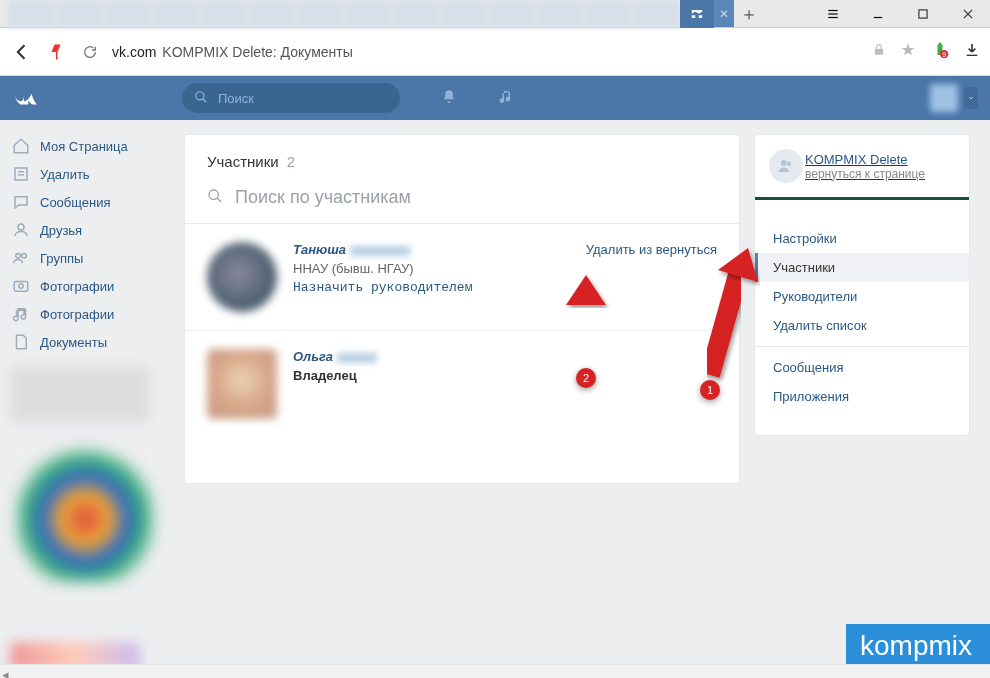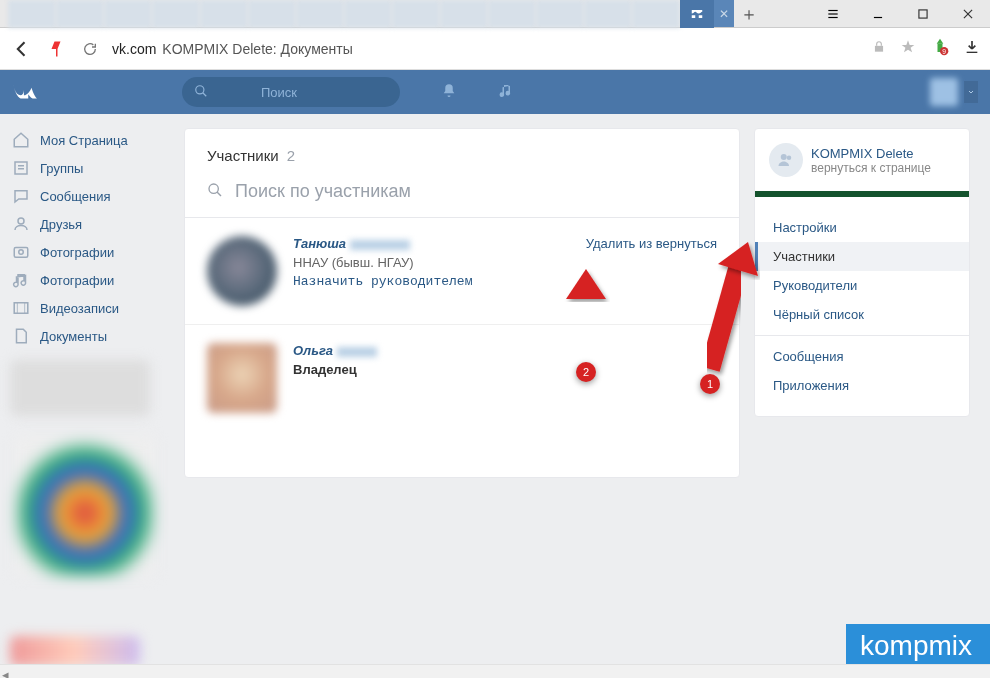--- a/index.html
+++ b/index.html
@@ -28,21 +28,21 @@
   .tab-placeholder { width: 48px; height:28px; margin-right:0; filter: blur(2px); background: #d7e0e9;}
   .tab-placeholder.active { background:#4a76a8; width:34px; filter:none; display:flex; align-items:center; justify-content:center; position:relative;}
   .tab-placeholder.active svg { width:14px; height:14px; fill:#fff;}
   .tab-close { width:20px; background: #5a86b8; color:#c9d8e7; display:flex; align-items:center; justify-content:center; font-size:12px; cursor:pointer;}
   .newtab { width:30px; display:flex; align-items:center; justify-content:center; color:#555; font-size:18px;}
   .win-controls { display:flex; margin-left:auto;}
   .win-btn { width:45px; display:flex; align-items:center; justify-content:center; color:#333;}
   .win-btn svg { width:14px; height:14px; }
 
   .addr-bar {
-    height: 42px;
+    height: 48px;
     display:flex;
     align-items:center;
     padding: 0 10px;
     gap:10px;
     border-bottom: 1px solid #ddd;
   }
   .addr-btn { width:24px; height:24px; display:flex; align-items:center; justify-content:center; }
   .addr-text { flex:1; display:flex; align-items:center; gap:6px; color:#555; font-size:14px;}
   .addr-text .host { color:#222;}
   .addr-right { display:flex; align-items:center; gap:14px; color:#888;}
@@ -61,21 +61,21 @@
   .vk-search {
     margin-left: 126px;
     background:#3a6591;
     border-radius: 16px;
     height:30px; width: 218px;
     display:flex; align-items:center;
     padding: 0 12px; color:#8fb3d8;
     gap:8px;
   }
   .vk-search input {
-    background:transparent; border:none; outline:none; color:#fde047; font-size:13px; flex:1;margin-left:43px;
+    background:transparent; border:none; outline:none; color:#fde047; font-size:13px; flex:1;
   }
   .vk-search input::placeholder { color:#8fb3d8;}
   .topicon { margin-left: 40px; color:#8fb3d8;}
   .user-area { margin-left:auto; display:flex; align-items:center; gap:6px;}
   .user-area .avatar-sm { width:28px; height:28px; background:#9ec1e4; border-radius:3px; filter:blur(3px);}
   .user-area .caret { width:14px; height:22px; background:#426a97; display:flex; align-items:center; justify-content:center;}
 
   
   .vk-body {
     display:flex;
@@ -148,25 +148,25 @@
   .m-sub { color:#656565; margin-bottom:4px;}
   .m-action { color:#2a5885; cursor:pointer;font-family:Liberation Mono, monospace;}
   .m-remove { color:#2a5885; font-size:13px; cursor:pointer;}
   .owner { font-weight:bold; color:#333;}
 
   
   .right-col {
     width: 216px;
     margin: 14px 0 0 14px;
   }
-  .group-head { padding:14px; display:flex; gap:8px; align-items:center;}
+  .group-head { padding:14px; display:flex; gap:2px; align-items:center;text-decoration:underline;}
   .grp-ava { width:34px; height:34px; border-radius:50%; background:#e4eaf0; display:flex; align-items:center; justify-content:center; color:#9eacbc;}
   .grp-title { color:#2a5885; font-size:13px;}
   .grp-back { color:#888; font-size:12px;}
-  .r-menu { border-top:6px solid #14532d; padding:16px 0;}
+  .r-menu { border-top:3px solid #14532d; padding:24px 0;}
   .r-item { padding:7px 18px; color:#2a5885; font-size:13px; cursor:pointer;}
   .r-item.active { background:#f0f2f5; font-weight:400; border-left:3px solid #5181b8; padding-left:15px; color:#333;}
   .r-sep { height:1px; background:#e7e8ec; margin:6px 0;}
 
   
   .arrow {
     position:absolute;
     pointer-events:none;
   }
   .arrow svg { display:block;}
@@ -331,21 +331,21 @@
         <span>Моя Страница</span>
       </div>
       <div class="nav-item">
         <span class="ic">
           <svg width="18" height="18" viewBox="0 0 24 24">
             <rect x="4" y="4" width="16" height="16" fill="none" stroke="#9eacbc" stroke-width="2"></rect>
             <line x1="8" y1="9" x2="16" y2="9" stroke="#9eacbc" stroke-width="2"></line>
             <line x1="8" y1="13" x2="16" y2="13" stroke="#9eacbc" stroke-width="2"></line>
           </svg>
         </span>
-        <span>Группы</span>
+        <span>Удалить</span>
       </div>
       <div class="nav-item">
         <span class="ic">
           <svg width="18" height="18" viewBox="0 0 24 24">
             <path d="M4 5h16v11H9l-5 4V5z" fill="none" stroke="#9eacbc" stroke-width="2"></path>
           </svg>
         </span>
         <span>Сообщения</span>
       </div>
       <div class="nav-item">
@@ -353,43 +353,43 @@
           <svg width="18" height="18" viewBox="0 0 24 24">
             <circle cx="12" cy="8" r="4" fill="none" stroke="#9eacbc" stroke-width="2"></circle>
             <path d="M4 20c0-4 4-6 8-6s8 2 8 6" fill="none" stroke="#9eacbc" stroke-width="2"></path>
           </svg>
         </span>
         <span>Друзья</span>
       </div>
       <div class="nav-item">
         <span class="ic">
           <svg width="18" height="18" viewBox="0 0 24 24">
+            <circle cx="8" cy="9" r="3" fill="none" stroke="#9eacbc" stroke-width="2"></circle>
+            <circle cx="16" cy="9" r="3" fill="none" stroke="#9eacbc" stroke-width="2"></circle>
+            <path d="M2 19c0-3 3-5 6-5s6 2 6 5" fill="none" stroke="#9eacbc" stroke-width="2"></path>
+          </svg>
+        </span>
+        <span>Группы</span>
+      </div>
+      <div class="nav-item">
+        <span class="ic">
+          <svg width="18" height="18" viewBox="0 0 24 24">
             <rect x="3" y="6" width="18" height="13" rx="2" fill="none" stroke="#9eacbc" stroke-width="2"></rect>
             <circle cx="12" cy="12" r="3" fill="none" stroke="#9eacbc" stroke-width="2"></circle>
           </svg>
         </span>
         <span>Фотографии</span>
       </div>
       <div class="nav-item">
         <span class="ic">
           <svg width="18" height="18" viewBox="0 0 24 24">
             <path d="M8 5v12a3 3 0 1 1-2-2V8l12-2v9a3 3 0 1 1-2-2V5z" fill="none" stroke="#9eacbc" stroke-width="2"></path>
           </svg>
         </span>
         <span>Фотографии</span>
-      </div>
-      <div class="nav-item">
-        <span class="ic">
-          <svg width="18" height="18" viewBox="0 0 24 24">
-            <rect x="3" y="5" width="18" height="14" fill="none" stroke="#9eacbc" stroke-width="2"></rect>
-            <rect x="3" y="5" width="4" height="14" fill="none" stroke="#9eacbc" stroke-width="1"></rect>
-            <rect x="17" y="5" width="4" height="14" fill="none" stroke="#9eacbc" stroke-width="1"></rect>
-          </svg>
-        </span>
-        <span>Видеозаписи</span>
       </div>
       <div class="nav-item">
         <span class="ic">
           <svg width="18" height="18" viewBox="0 0 24 24">
             <path d="M6 3h9l4 4v14H6z" fill="none" stroke="#9eacbc" stroke-width="2"></path>
           </svg>
         </span>
         <span>Документы</span>
       </div>
       <div class="nav-extra">
@@ -446,21 +446,21 @@
           </div>
         <div>
           <div class="grp-title">KOMPMIX Delete</div>
           <div class="grp-back">вернуться к странице</div>
         </div>
       </div>
       <div class="r-menu" id="rmenu">
           <div class="r-item">Настройки</div>
           <div class="r-item active">Участники</div>
           <div class="r-item">Руководители</div>
-          <div class="r-item">Чёрный список</div>
+          <div class="r-item">Удалить список</div>
           <div class="r-sep"></div>
           <div class="r-item">Сообщения</div>
           <div class="r-item">Приложения</div>
         </div>
     </div>
   </div>
 
   <div class="arrow" style="left:556px; top:150px;">
     <svg width="60" height="110">
       <defs>

